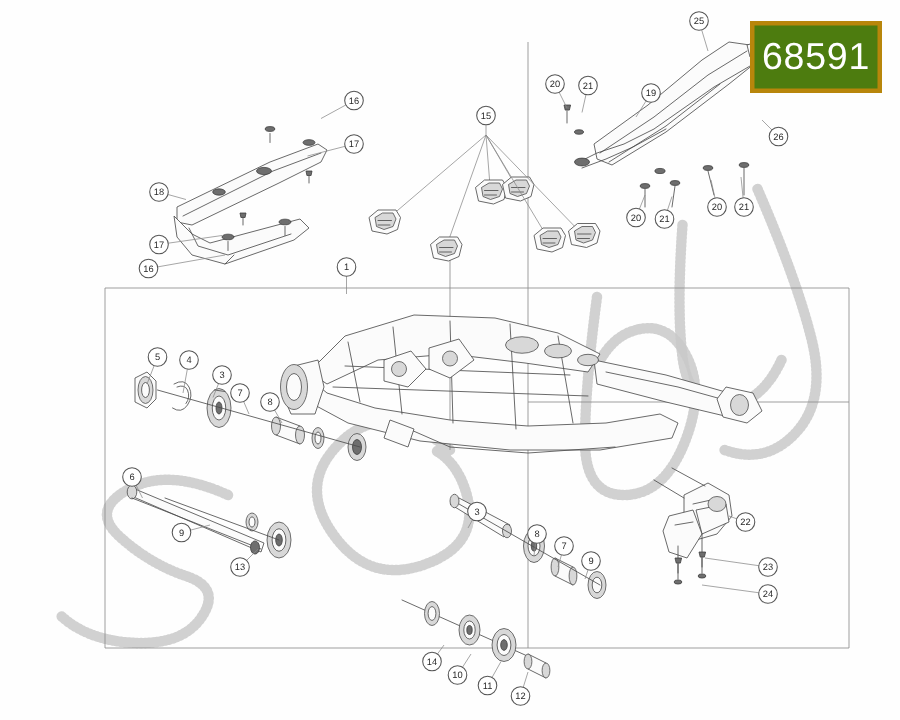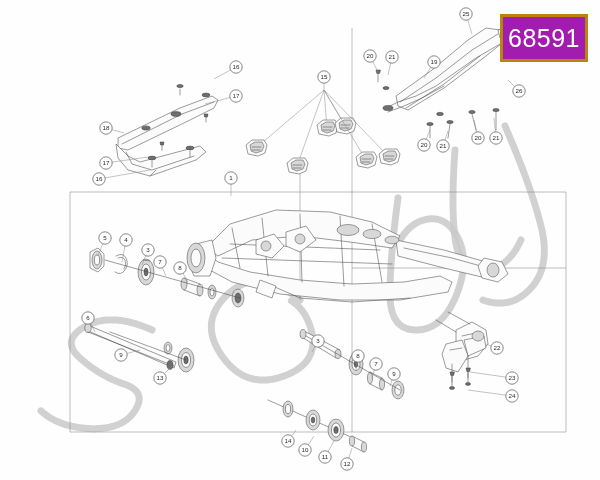--- a/index.html
+++ b/index.html
@@ -24,21 +24,21 @@
   }
   
   #part-badge {
     position: absolute;
     right: 12px;
     top: 14px;
     width: 88px;
     height: 48px;
     box-sizing: border-box;
     border: 3px solid #b8860b;
-    background: #a21caf;
+    background: #4d7c0f;
     color: #ffffff;
     font-size: 25px;
     line-height: 42px;
     text-align: center;
     letter-spacing: 0.5px;
     font-family: "Liberation Sans", sans-serif;
     z-index: 40;
   }
   .callout-text {
     font-family: "Liberation Sans", sans-serif;

